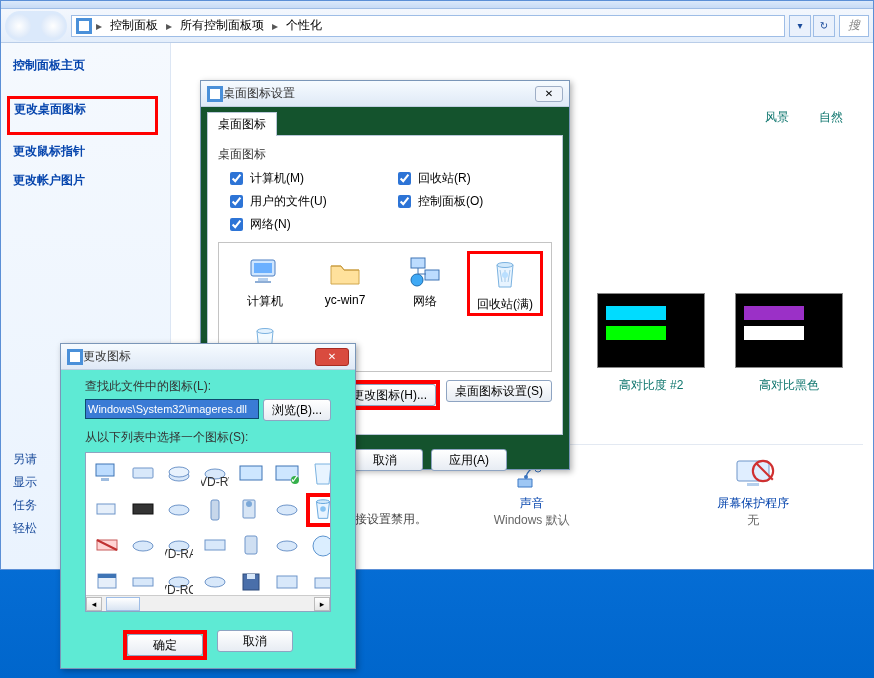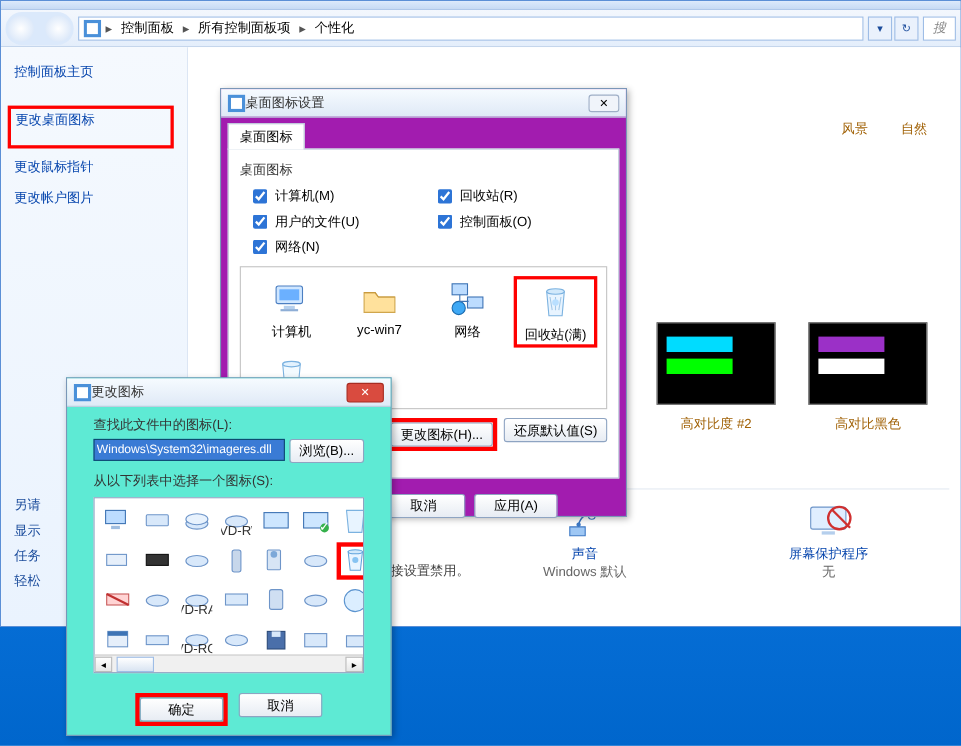--- a/index.html
+++ b/index.html
@@ -15,49 +15,49 @@
 .nav-buttons::after { right:2px; }
 .breadcrumb-box { flex:1; height: 22px; background: #fff; border: 1px solid #9ebde6; display:flex; align-items:center; padding: 0 4px; gap: 4px; }
 .bc-item { padding: 0 4px; }
 .bc-sep { color:#555; }
 .addr-right-btns { display:flex; gap:2px; }
 .addr-btn { width:22px; height:22px; background:#eaf1fc; border:1px solid #9ebde6; display:flex; align-items:center; justify-content:center; font-size:10px; color:#1a4b9b; }
 .search-stub { width: 30px; height: 22px; background: #fff; border:1px solid #9ebde6; display:flex; align-items:center; justify-content:center; font-style:italic; color:#888; overflow:hidden; }
 
 .explorer-body { display:flex; height: calc(100% - 42px); background:#fff; }
 .sidebar { width: 170px; background: linear-gradient(#f5f9fe,#eaf3fe); padding: 14px 12px; border-right: 1px solid #dce6f4; }
-.sidebar a { color:#0645ad; text-decoration:none; display:block; margin-bottom: 12px; }
+.sidebar a { color:#0645ad; text-decoration:none; display:block; margin-bottom: 12px; font-weight: bold; }
 .sidebar .bordered-current { border:3px solid #ff0000; padding:2px 4px; margin-left:-6px; margin-bottom: 8px; margin-top: 22px; }
 
 .content { flex:1; background:#fff; position:relative; padding: 10px 20px; }
 .theme-row { display:flex; gap: 30px; margin-top: 20px; }
 .theme-thumb { text-align:center; }
 .theme-thumb .box { width: 108px; height: 75px; background:#000; display:inline-block; border:1px solid #888; position:relative; }
-.theme-thumb .label { margin-top:6px; color:#a16207; }
+.theme-thumb .label { margin-top:6px; color:#0f766e; }
 .theme-thumb.hc2 .box::before { content:""; position:absolute; left:8px; top:12px; width:60px; height:14px; background:#00dcff; }
 .theme-thumb.hc2 .box::after { content:""; position:absolute; left:8px; top:32px; width:60px; height:14px; background:#00ff00; }
 .theme-thumb.hcb .box::before { content:""; position:absolute; left:8px; top:12px; width:60px; height:14px; background:#9b30c7; }
 .theme-thumb.hcb .box::after { content:""; position:absolute; left:8px; top:32px; width:60px; height:14px; background:#fff; }
 
 .bottom-bar { position:absolute; left:180px; right:10px; bottom:30px; display:flex; justify-content:space-around; padding: 10px 0; border-top:1px solid #e3e9f2; }
 .bottom-item { text-align:center; color:#333; }
 .bottom-item .icon-slot { height:40px; display:flex; align-items:center; justify-content:center; }
 .bottom-item .blue { color:#0645ad; }
 .bottom-item .gray { color:#666; }
 .prohibit { width:32px; height:32px; border-radius:50%; border:3px solid #d03030; position:relative; }
 .prohibit::after { content:""; position:absolute; left:-2px; top:12px; width:34px; height:3px; background:#d03030; transform:rotate(45deg); }
 .speaker-svg { width:36px; height:36px; }
 .monitor-svg { width:40px; height:34px; }
 
 .info-text { color:#444; margin-top: 8px; }
 .left-bottom-links { position:absolute; left:12px; bottom:26px; }
 .left-bottom-links div { margin-bottom: 6px; color:#1a4b9b; }
 
 
-.dlg1 { position:absolute; left:200px; top:80px; width:370px; height:390px; background:#a21caf; border:1px solid #7a96b8; box-shadow: 2px 2px 6px rgba(0,0,0,0.3); }
+.dlg1 { position:absolute; left:200px; top:80px; width:370px; height:390px; background:#14532d; border:1px solid #7a96b8; box-shadow: 2px 2px 6px rgba(0,0,0,0.3); }
 .dlg-title { height:26px; background: linear-gradient(#f6fbff,#dfe9f6); display:flex; align-items:center; padding:0 6px; border-bottom:1px solid #c0cee0; }
 .dlg-title .t { flex:1; color:#333; }
 .dlg-close { width:28px; height:16px; border:1px solid #9eaec6; border-radius:3px; display:flex; align-items:center; justify-content:center; font-size:10px; background:#f0f4fa; }
 .dlg-close.red { background:#d94b3f; color:#fff; border-color:#a72c22; width:34px; height:18px; }
 .tab { display:inline-block; background:#fff; border:1px solid #b9c6d8; border-bottom:none; padding:3px 10px; margin-left:6px; position:relative; top:1px; }
 .tab-panel { background:#fff; border:1px solid #b9c6d8; margin: 0 6px 6px 6px; padding: 10px; height: 300px; }
 .fieldset-label { color:#333; margin-bottom: 6px; }
 .checkboxes { display:grid; grid-template-columns: 1fr 1fr; gap: 4px 10px; margin: 4px 0 8px 8px; }
 .chk { display:flex; align-items:center; gap:4px; }
 .chk input { accent-color:#2d74d6; width:13px; height:13px; }
@@ -287,21 +287,21 @@
               </svg>
             </div>
           <div>回收站</div>
         </div>
       </div>
 
       <div class="dlg1-btnrow">
         <span class="change-icon-btn-wrap">
           <button class="winbtn">更改图标(H)...</button>
         </span>
-        <button class="winbtn">还原默认值(S)</button>
+        <button class="winbtn">桌面图标设置(S)</button>
       </div>
       <div class="allow-themes-row">
         <span>标(L)</span>
       </div>
     </div>
   </div>
   <div class="dlg1-footer">
     <button class="winbtn">确定</button>
     <button class="winbtn">取消</button>
     <button class="winbtn">应用(A)</button>

